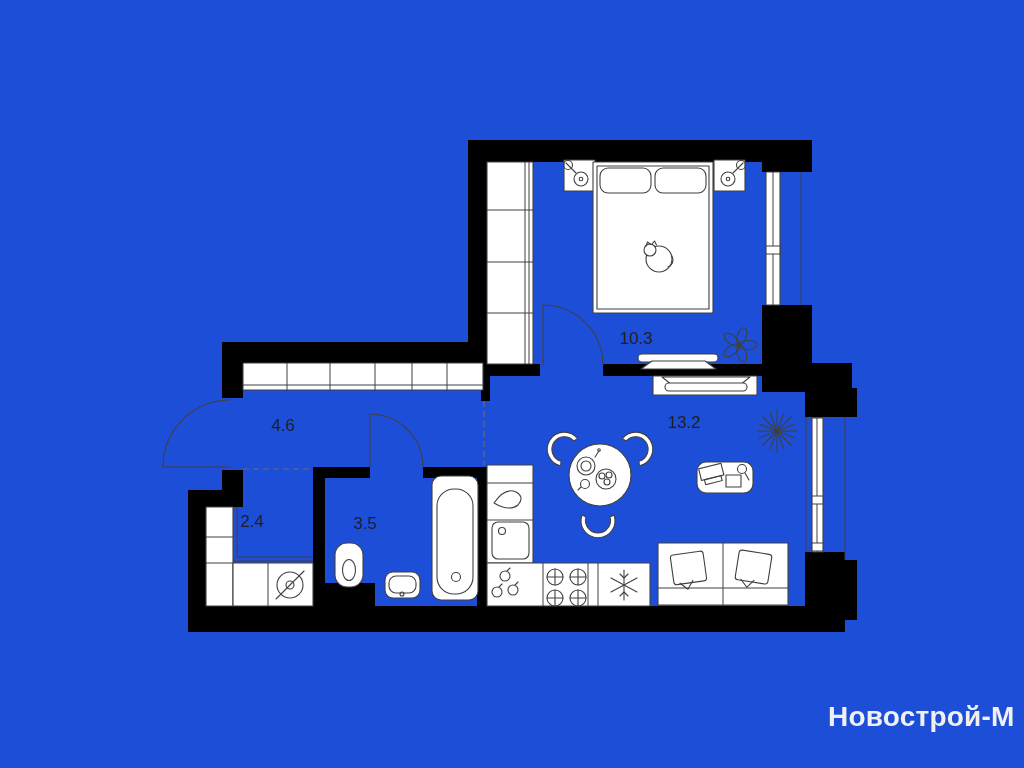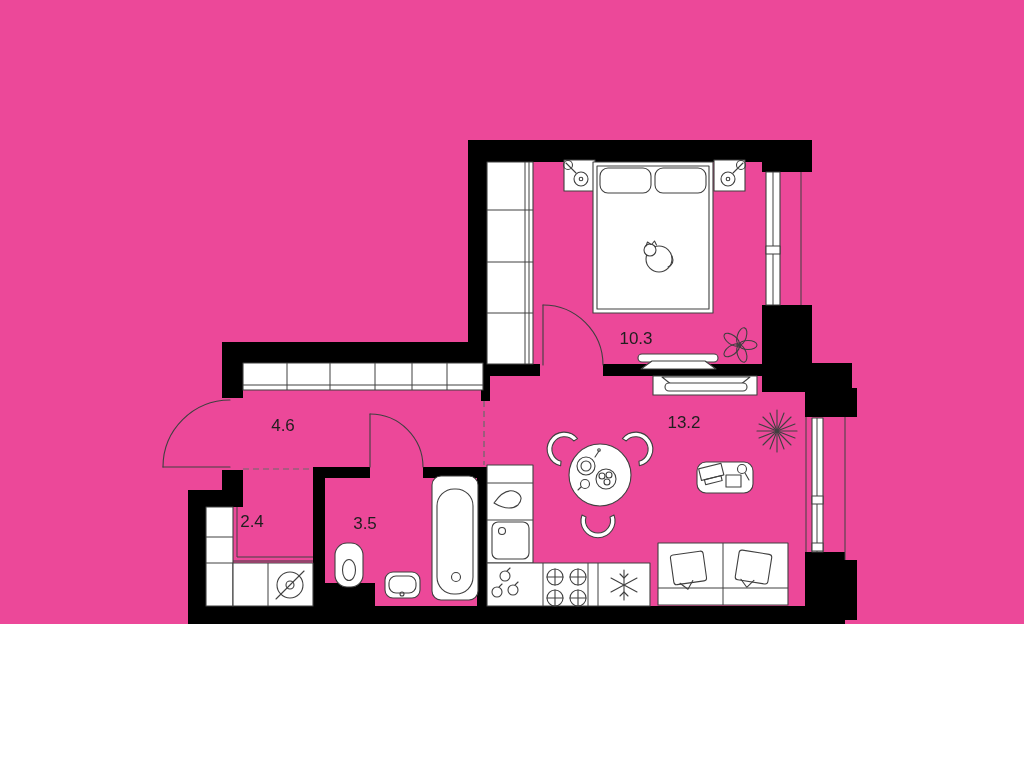--- a/index.html
+++ b/index.html
@@ -1,16 +1,16 @@
 <!DOCTYPE html>
 <html><head>
 <meta charset="utf-8">
 <style>
   html,body{margin:0;padding:0;background:#ffffff;}
-  #stage{position:relative;width:1024px;height:624px;background:#ec4899;overflow:hidden;
+  #stage{position:relative;width:1024px;height:768px;background:#1d4ed8;overflow:hidden;
          font-family:"Liberation Sans", sans-serif;}
   #plan-svg{position:absolute;left:0;top:0;}
   .wall{fill:#000000;stroke:none;}
   .fl{fill:none;stroke:#404040;stroke-width:1.1;stroke-linecap:round;stroke-linejoin:round;}
   .flw{fill:#ffffff;stroke:#404040;stroke-width:1.1;stroke-linejoin:round;}
   .thin{stroke:#404040;stroke-width:1;fill:none;}
   .dash{stroke:#6a6a6a;stroke-width:1.2;fill:none;stroke-dasharray:6 4;}
   .room-label{font-family:"Liberation Sans", sans-serif;font-size:17px;font-weight:500;}
   #watermark{position:absolute;left:828px;top:701px;width:196px;font-size:28px;font-weight:700;
              color:#f0f0f0;letter-spacing:0.2px;white-space:nowrap;}

